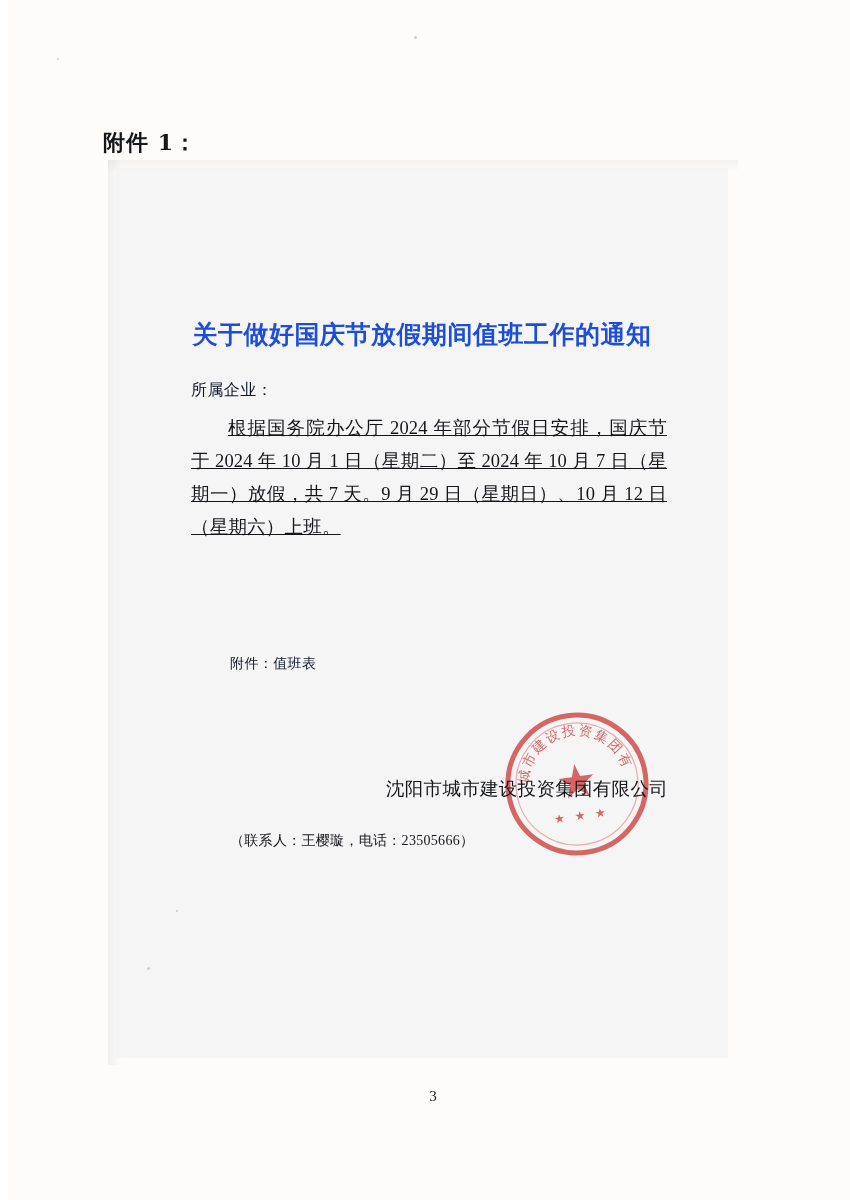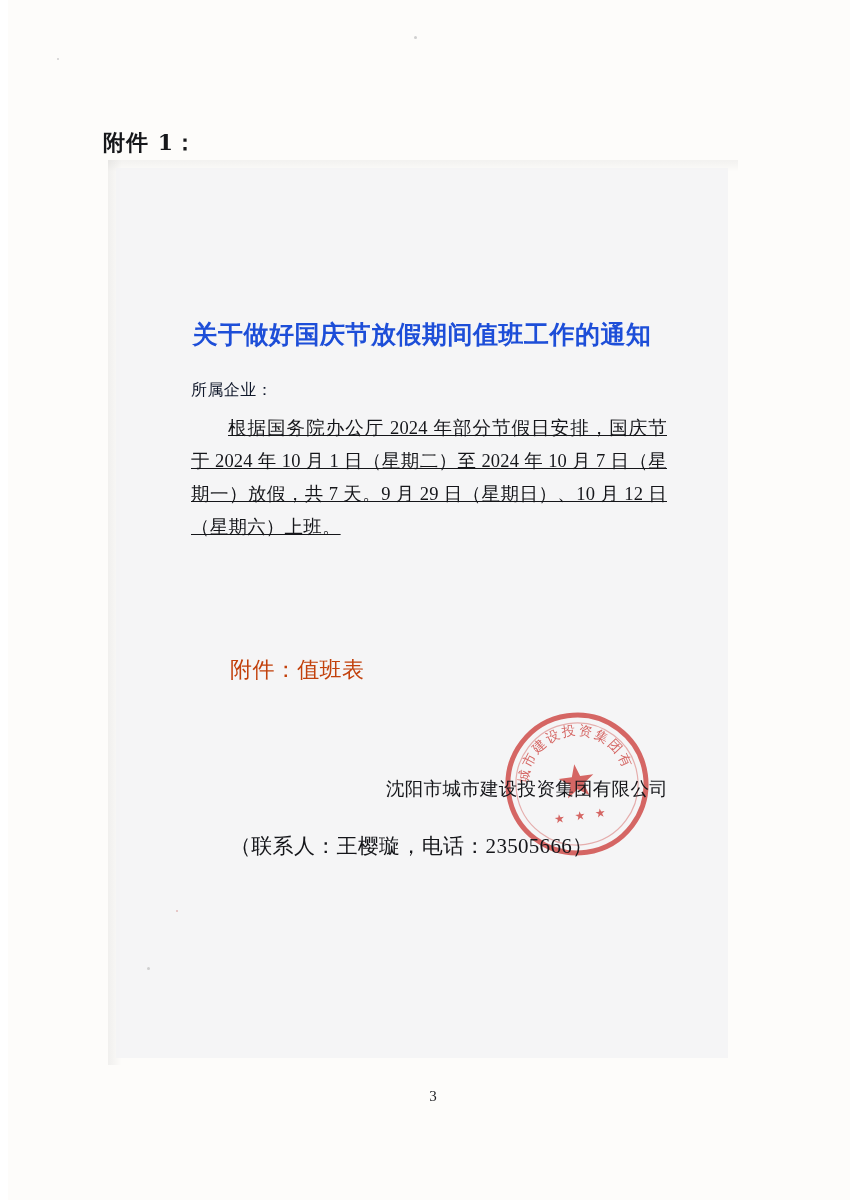--- a/index.html
+++ b/index.html
@@ -103,22 +103,22 @@
     text-indent: 2em;
     letter-spacing: 0.2px;
     margin: 0 0 0 0;
     text-decoration: underline;
   }
 
   .attach-line {
     position: absolute;
     left: 222px;
     top: 655px;
-    font-size: 22px;
-    color: #c2410c;
+    font-size: 14px;
+    color: #0f172a;
     letter-spacing: 0.4px;
   }
 
   .signature {
     position: absolute;
     left: 300px;
     top: 772px;
     width: 360px;
     text-align: right;
   }
@@ -129,21 +129,21 @@
     letter-spacing: 0.3px;
   }
   .sign-date {
     padding-right: 28px;
   }
 
   .contact {
     position: absolute;
     left: 222px;
     top: 832px;
-    font-size: 21px;
+    font-size: 14px;
     color: #15161a;
     letter-spacing: 0.3px;
   }
 
   
   .seal {
     position: absolute;
     left: 493px;
     top: 708px;
     width: 152px;

